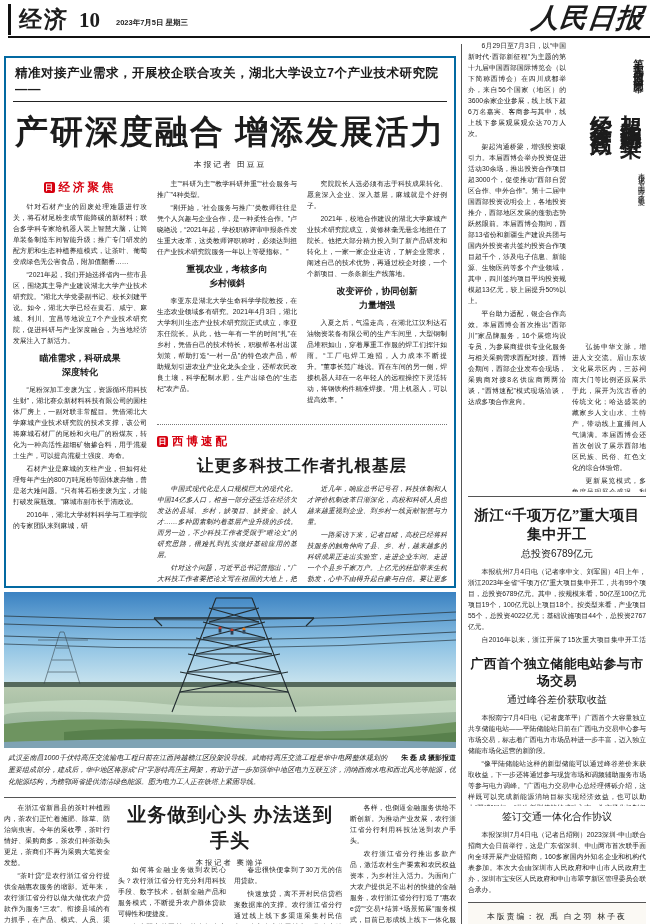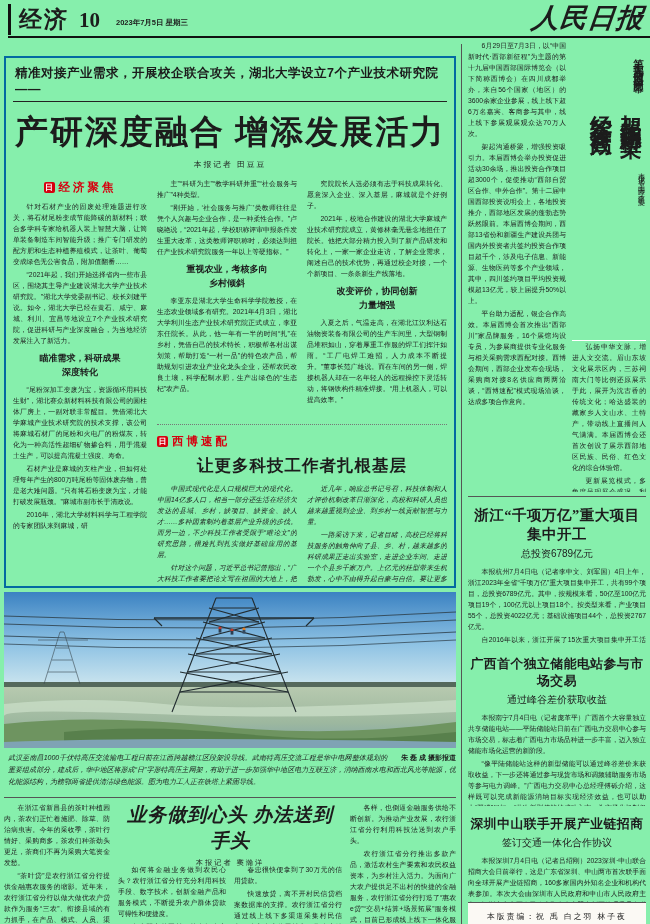--- a/index.html
+++ b/index.html
@@ -1,16 +1,16 @@
 <!DOCTYPE html>
 <html><head>
 <meta charset="utf-8">
 <style>
   html,body{margin:0;padding:0;background:#e8e6e0;}
-  #page{position:relative;width:650px;height:924px;margin:0 auto;background:#86efac;overflow:hidden;
+  #page{position:relative;width:650px;height:924px;margin:0 auto;background:#ffffff;overflow:hidden;
         font-family:"Liberation Sans","DejaVu Sans",sans-serif;color:#1c1c1c;}
   
   #hdr{position:absolute;left:0;top:0;width:650px;height:40px;}
   #hdr .rule{position:absolute;left:8px;right:0;top:36px;border-top:2px solid #111;}
   .section-wrap{position:absolute;left:8px;top:4px;display:flex;align-items:baseline;gap:10px;border-left:3px solid #111;padding-left:8px;}
   .section-name{font-size:23px;font-weight:bold;letter-spacing:2px;}
   .page-no{font-size:21px;font-weight:bold;font-family:"Liberation Serif","DejaVu Serif",serif;}
   .hdr-date{font-size:7.5px;font-weight:bold;margin-left:6px;position:relative;top:-2px;}
   .masthead{position:absolute;right:6px;top:0px;font-family:"DejaVu Serif","Liberation Serif",serif;
             font-style:italic;font-weight:bold;font-size:27px;letter-spacing:1px;transform:skewX(-6deg);}
@@ -46,21 +46,21 @@
            line-height:1.7;text-align:justify;overflow:hidden;}
   #caption .credit{float:right;font-style:normal;font-weight:bold;margin-left:14px;}
   #lrule{position:absolute;left:4px;top:797px;width:452px;}
   
   #bank{position:absolute;left:4px;top:802px;width:452px;height:122px;overflow:hidden;}
   #bank-flex{display:flex;gap:8px;}
   .bcol{width:106px;overflow:hidden;}
   #bank-mid{width:224px;}
   #bank-head{text-align:center;height:58px;}
   .bank-kicker{font-size:9px;font-weight:bold;margin:2px 0 4px 0;}
-  .bank-hl{font-size:19px;font-weight:bold;letter-spacing:1px;font-family:"Liberation Serif","DejaVu Serif",serif;font-style:italic;}
+  .bank-hl{font-size:19px;font-weight:bold;letter-spacing:1px;font-family:"Liberation Serif","DejaVu Serif",serif;}
   .bank-by{font-size:7.2px;letter-spacing:2px;margin-top:4px;}
   #bank-mid-cols{display:flex;gap:8px;margin-top:4px;}
   #bank-mid-cols .bcol{width:108px;}
   
   #rail{position:absolute;left:468px;top:40px;width:178px;height:880px;}
   #rail-top{display:flex;gap:6px;height:452px;overflow:hidden;}
   #railA{width:98px;overflow:hidden;}
   #railB{width:74px;display:flex;flex-direction:column;}
   #vblock{height:296px;position:relative;writing-mode:vertical-rl;display:flex;gap:6px;padding-top:4px;}
   .v-kicker{font-size:10.5px;font-weight:bold;letter-spacing:3px;margin-top:6px;}
@@ -267,21 +267,20 @@
     </div>
 
     <div id="gx" class="rail-art">
       <div class="rail-hl rail-hl2">广西首个独立储能电站参与市场交易</div>
       <div class="rail-sub">通过峰谷差价获取收益</div>
       <p class="b">本报南宁7月4日电（记者庞革平）广西首个大容量独立共享储能电站——平陆储能站日前在广西电力交易中心参与市场交易，标志着广西电力市场品种进一步丰富，迈入独立储能市场化运营的新阶段。</p>
       <p class="b">“像平陆储能站这样的新型储能可以通过峰谷差价来获取收益，下一步还将通过参与现货市场和调频辅助服务市场等参与电力调峰。”广西电力交易中心总经理傅砾介绍，这样既可以完成新能源消纳目标实现经济效益，也可以助力“双碳”目标。“此次新型储能的成功入市，为市场化机制促进储能和新能源发展提供了有效参考。”</p>
     </div>
 
     <div id="sz" class="rail-art">
-      <div class="rail-hl rail-hl2">深圳中山联手开展产业链招商</div>
       <div class="rail-sub">签订交通一体化合作协议</div>
       <p class="b">本报深圳7月4日电（记者吕绍刚）2023深圳·中山联合招商大会日前举行，这是广东省深圳、中山两市首次联手面向全球开展产业链招商，160多家国内外知名企业和机构代表参加。本次大会由深圳市人民政府和中山市人民政府主办，深圳市宝安区人民政府和中山市翠亨新区管理委员会联合承办。</p>
 
     </div>
 
     <div id="pfooter">本版责编：祝 禹 白之羽 林子夜</div>
   </div>
 
 </div>
 

